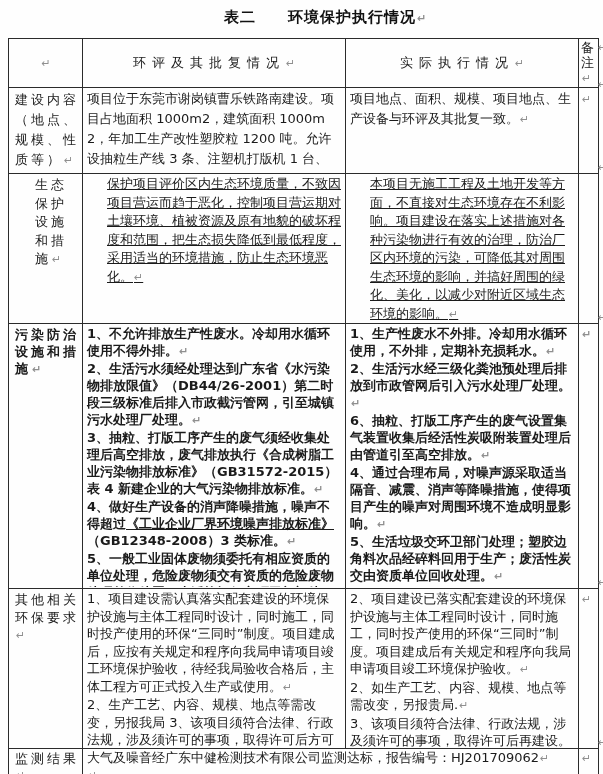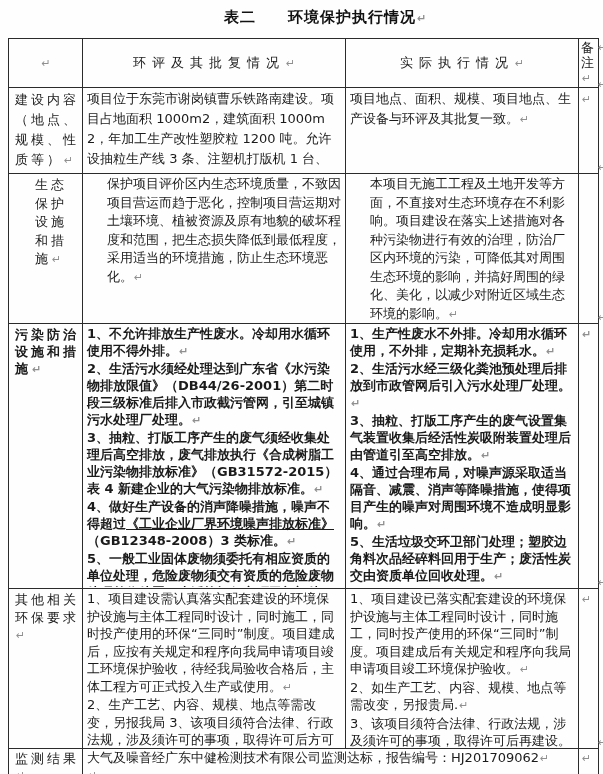--- a/index.html
+++ b/index.html
@@ -38,21 +38,21 @@
   tr.hdr td.note .box{line-height:15px;padding:1px 2px;}
   .pc{color:#8f8f8f;font-size:11px;padding-left:1px;}
   .ul{text-decoration:underline;}
   
   tr.lh20 td{line-height:20px;}
   tr.lh185 td{line-height:18.5px;padding-left:20px;}
   tr.lh165 td{line-height:17px;font-weight:bold;}
   tr.lh175 td{line-height:17.5px;}
   tr.lh16 td{line-height:16px;}
   
-  .h-r1{max-height:79px;} .h-r2{max-height:146px;} .h-r3{max-height:261px;}
+  .h-r1{max-height:79px;} .h-r2{max-height:146px;text-decoration:underline;} .h-r3{max-height:261px;}
   .h-r4{max-height:156px;} .h-r5{max-height:33px;}
   .eor{
     position:absolute;left:598px;width:10px;overflow:hidden;
     color:#8f8f8f;font-size:11px;line-height:12px;
   }
 </style>
 </head>
 <body>
 
 <div class="page">
@@ -126,21 +126,21 @@
         <div class="p"><span>2、生活污水须经处理达到广东省《水污染物排放限值》（DB44/26-2001）第二时段三级标准后排入市政截污管网，引至城镇污水处理厂处理。</span><span class="pc">↵</span></div>
         <div class="p"><span>3、抽粒、打版工序产生的废气须经收集处理后高空排放，废气排放执行《合成树脂工业污染物排放标准》（GB31572-2015）表 4 新建企业的大气污染物排放标准。</span><span class="pc">↵</span></div>
         <div class="p"><span>4、做好生产设备的消声降噪措施，噪声不得超过</span><span class="ul">《工业企业厂界环境噪声排放标准》</span><span>（GB12348-2008）3 类标准。</span><span class="pc">↵</span></div>
         <div class="p"><span>5、一般工业固体废物须委托有相应资质的单位处理，危险废物须交有资质的危险废物处理单位处置，生活垃圾须交环卫部门处理。</span></div>
       </div>
           </td>
       <td>
             <div class="box h-r3">
         <div class="p"><span>1、生产性废水不外排。冷却用水循环使用，不外排，定期补充损耗水。</span><span class="pc">↵</span></div>
         <div class="p"><span>2、生活污水经三级化粪池预处理后排放到市政管网后引入污水处理厂处理。</span><span class="pc">↵</span></div>
-        <div class="p"><span>3、抽粒、打版工序产生的废气设置集气装置收集后经活性炭吸附装置处理后由管道引至高空排放。</span><span class="pc">↵</span></div>
+        <div class="p"><span>6、抽粒、打版工序产生的废气设置集气装置收集后经活性炭吸附装置处理后由管道引至高空排放。</span><span class="pc">↵</span></div>
         <div class="p"><span>4、通过合理布局，对噪声源采取适当隔音、减震、消声等降噪措施，使得项目产生的噪声对周围环境不造成明显影响。</span><span class="pc">↵</span></div>
         <div class="p"><span>5、生活垃圾交环卫部门处理；塑胶边角料次品经碎料回用于生产；废活性炭交由资质单位回收处理。</span><span class="pc">↵</span></div>
       </div>
           </td>
       <td class="note">
             <div class="box"><span class="pc">↵</span></div>
           </td>
     </tr>
 
     <tr class="lh175" style="height:160px">
@@ -148,21 +148,21 @@
             <div class="box"><span>其他相关环保要求</span><span class="pc">↵</span></div>
           </td>
       <td>
             <div class="box h-r4">
         <div class="p"><span>1、项目建设需认真落实配套建设的环境保护设施与主体工程同时设计，同时施工，同时投产使用的环保“三同时”制度。项目建成后，应按有关规定和程序向我局申请项目竣工环境保护验收，待经我局验收合格后，主体工程方可正式投入生产或使用。</span><span class="pc">↵</span></div>
         <div class="p"><span>2、生产工艺、内容、规模、地点等需改变，另报我局 3、该项目须符合法律、行政法规，涉及须许可的事项，取得许可后方可建设。</span></div>
       </div>
           </td>
       <td>
             <div class="box h-r4">
-        <div class="p"><span>1、项目建设已落实配套建设的环境保护设施与主体工程同时设计，同时施工，同时投产使用的环保“三同时”制度。项目建成后有关规定和程序向我局申请项目竣工环境保护验收。</span><span class="pc">↵</span></div>
+        <div class="p"><span>2、项目建设已落实配套建设的环境保护设施与主体工程同时设计，同时施工，同时投产使用的环保“三同时”制度。项目建成后有关规定和程序向我局申请项目竣工环境保护验收。</span><span class="pc">↵</span></div>
         <div class="p"><span>2、如生产工艺、内容、规模、地点等需改变，另报贵局.</span><span class="pc">↵</span></div>
         <div class="p"><span>3、该项目须符合法律、行政法规，涉及须许可的事项，取得许可后再建设。</span></div>
       </div>
           </td>
       <td class="note">
             <div class="box"><span class="pc">↵</span></div>
           </td>
     </tr>
 
     <tr class="lh16" style="height:37px">

